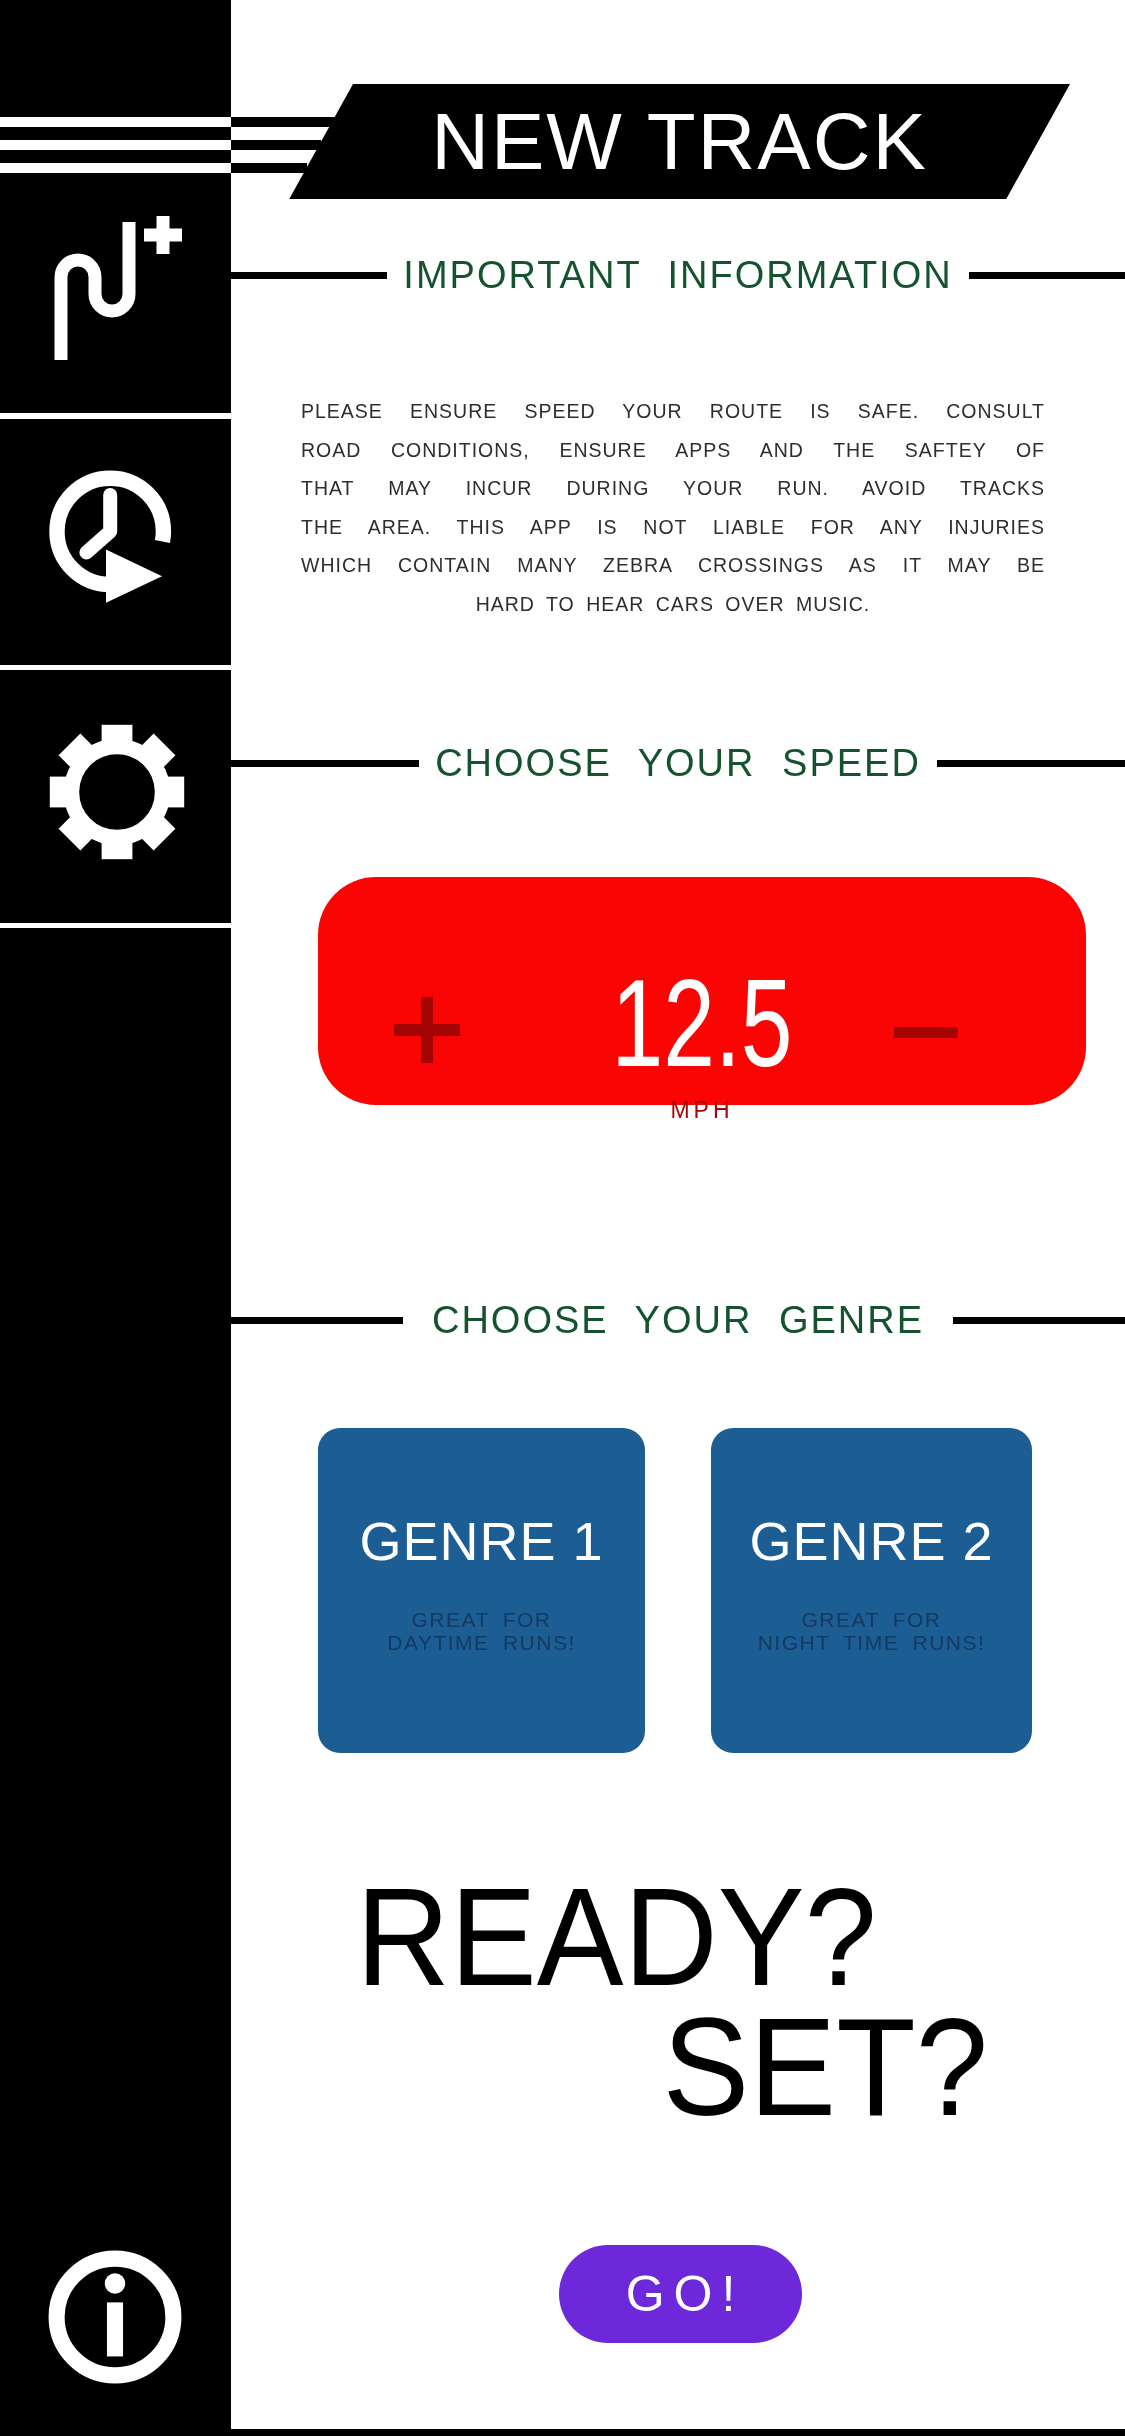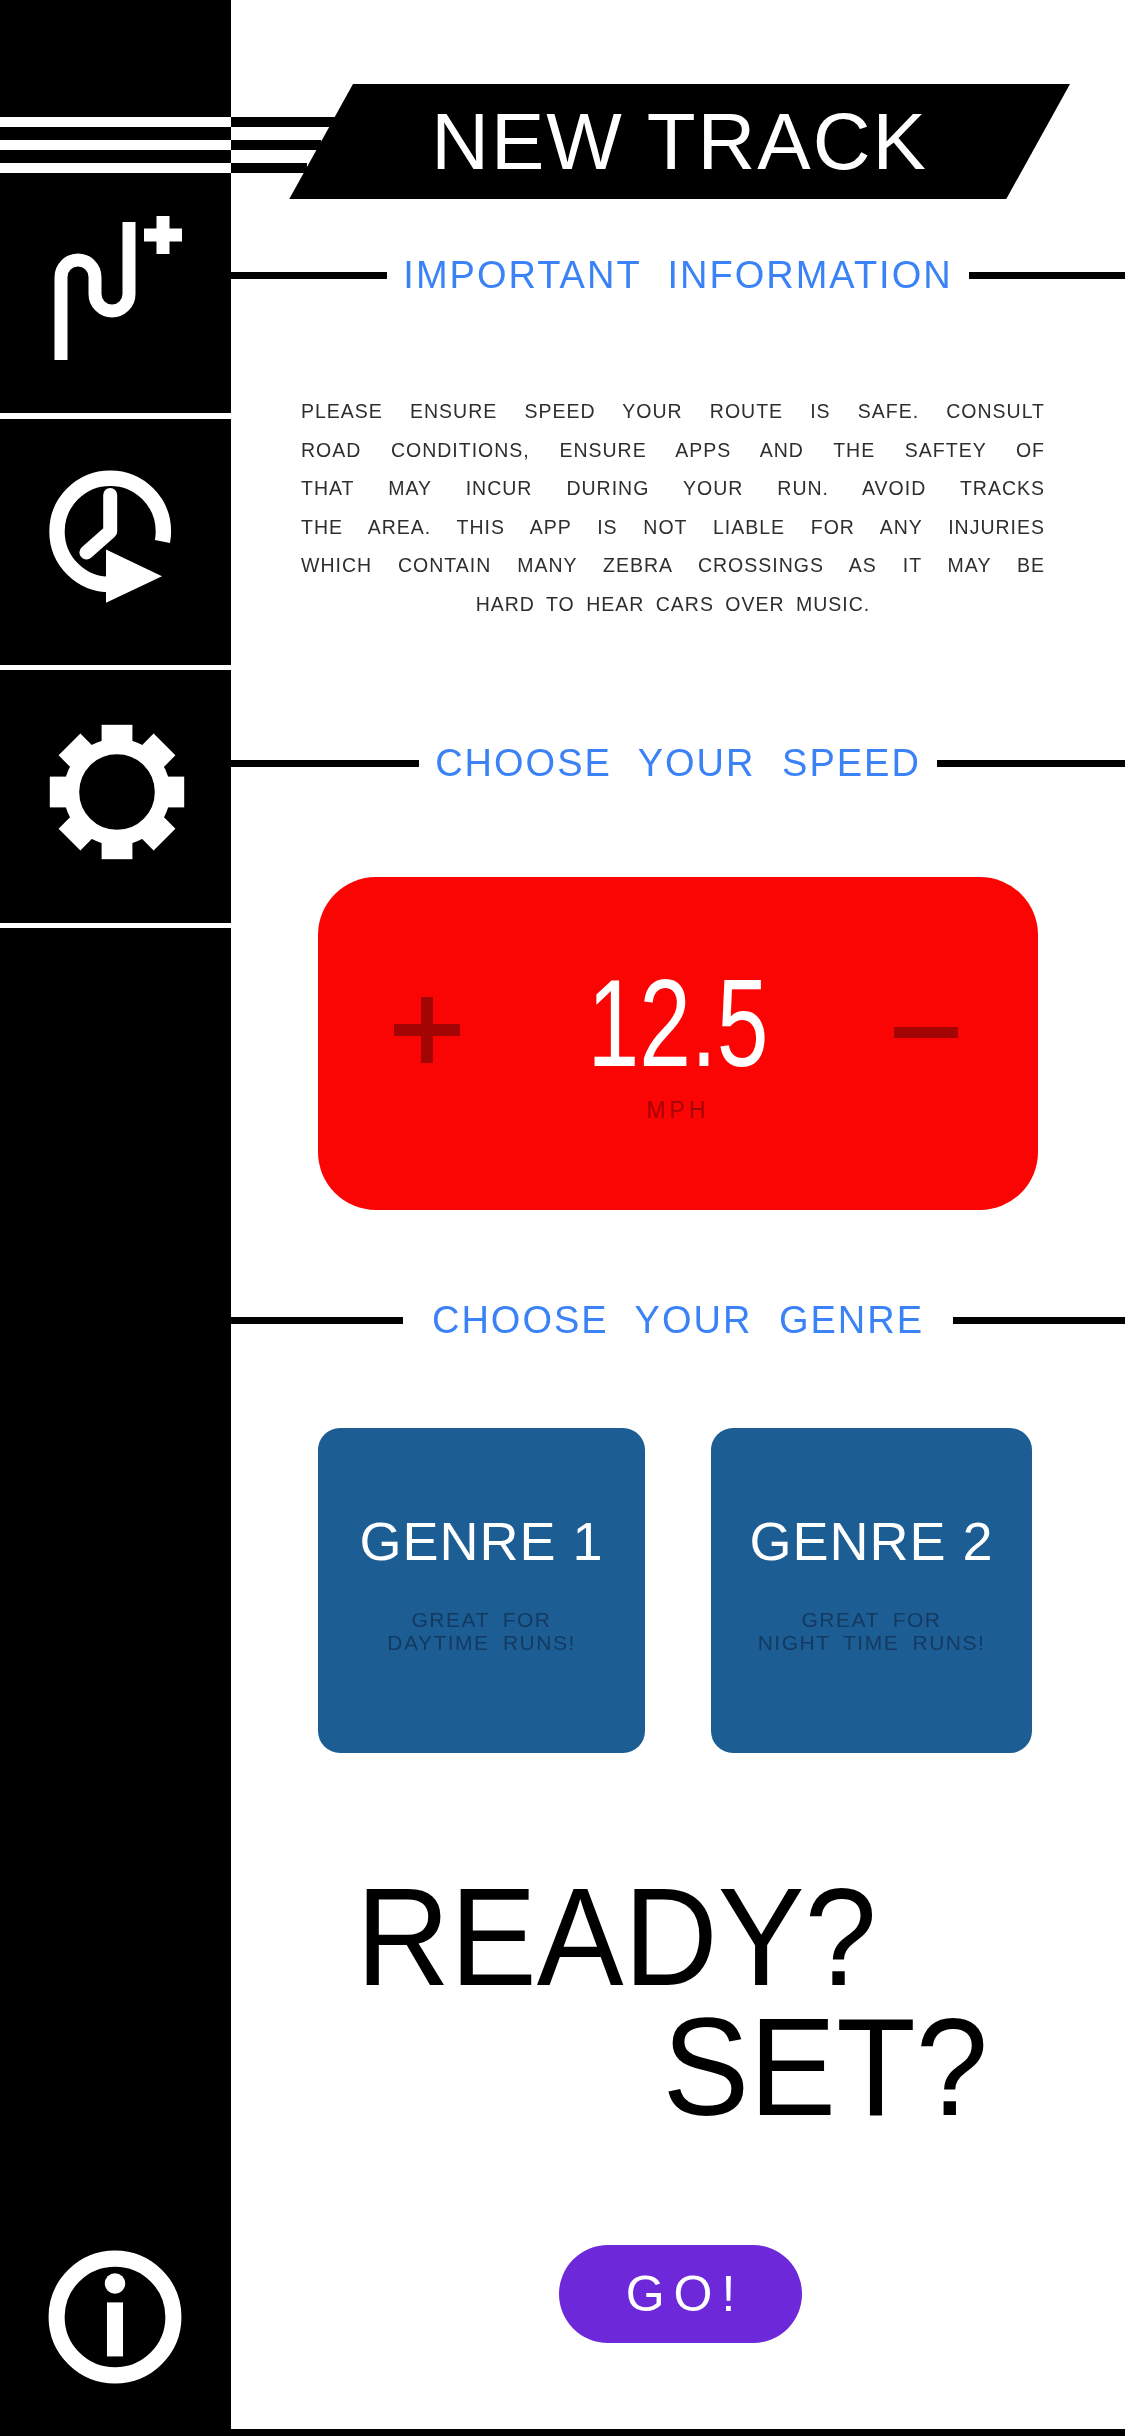--- a/index.html
+++ b/index.html
@@ -33,39 +33,39 @@
     color:#fff; font-size:80px; letter-spacing:2px; white-space:nowrap;
   }
 
   
   .sec-head {
     position:absolute; left:231px; width:894px; height:48px; z-index:1;
     display:flex; align-items:center;
   }
   .sec-head .rule { flex:1; height:7px; background:#000; }
   .sec-head .label {
-    font-size:38px; letter-spacing:2px; word-spacing:14px; color:#3b82f6;
+    font-size:38px; letter-spacing:2px; word-spacing:14px; color:#14532d;
     margin:0 16px; white-space:nowrap;
   }
   #head-info  { top:251px; }
   #head-speed { top:739px; }
   #head-genre { top:1296px;gap:13px; }
 
   
   .info-text { position:absolute; left:301px; top:392px; width:744px; }
   .info-line {
     font-size:19.5px; line-height:38.5px; letter-spacing:1px; word-spacing:5px;
     color:#2e2e2e; text-align:justify; text-align-last:justify; white-space:nowrap0;
   }
   .info-line.last { text-align-last:center; }
 
   
   .speed-card {
-    position:absolute; left:318px; top:877px; width:720px; height:333px;
-    background:#fb0404; border-radius:58px; z-index:1;
+    position:absolute; left:318px; top:877px; width:720px; height:228px;
+    background:#fb0404; border-radius:58px; z-index:1;padding-left:48px;
   }
   .plus-btn { position:absolute; left:76px; top:120px; width:66px; height:66px; cursor:pointer; }
   .plus-btn .bar-h { position:absolute; left:0; top:27px; width:66px; height:12px; background:#a30505; }
   .plus-btn .bar-v { position:absolute; left:27px; top:0; width:12px; height:66px; background:#a30505; }
   .minus-btn { position:absolute; left:576px; top:150px; width:64px; height:11px; background:#a30505; cursor:pointer; }
   .speed-value {
     position:absolute; left:0; right:0; top:84px; text-align:center;
     color:#fff; font-size:124px; line-height:124px;
     transform:scaleX(0.75); transform-origin:center;
   }

